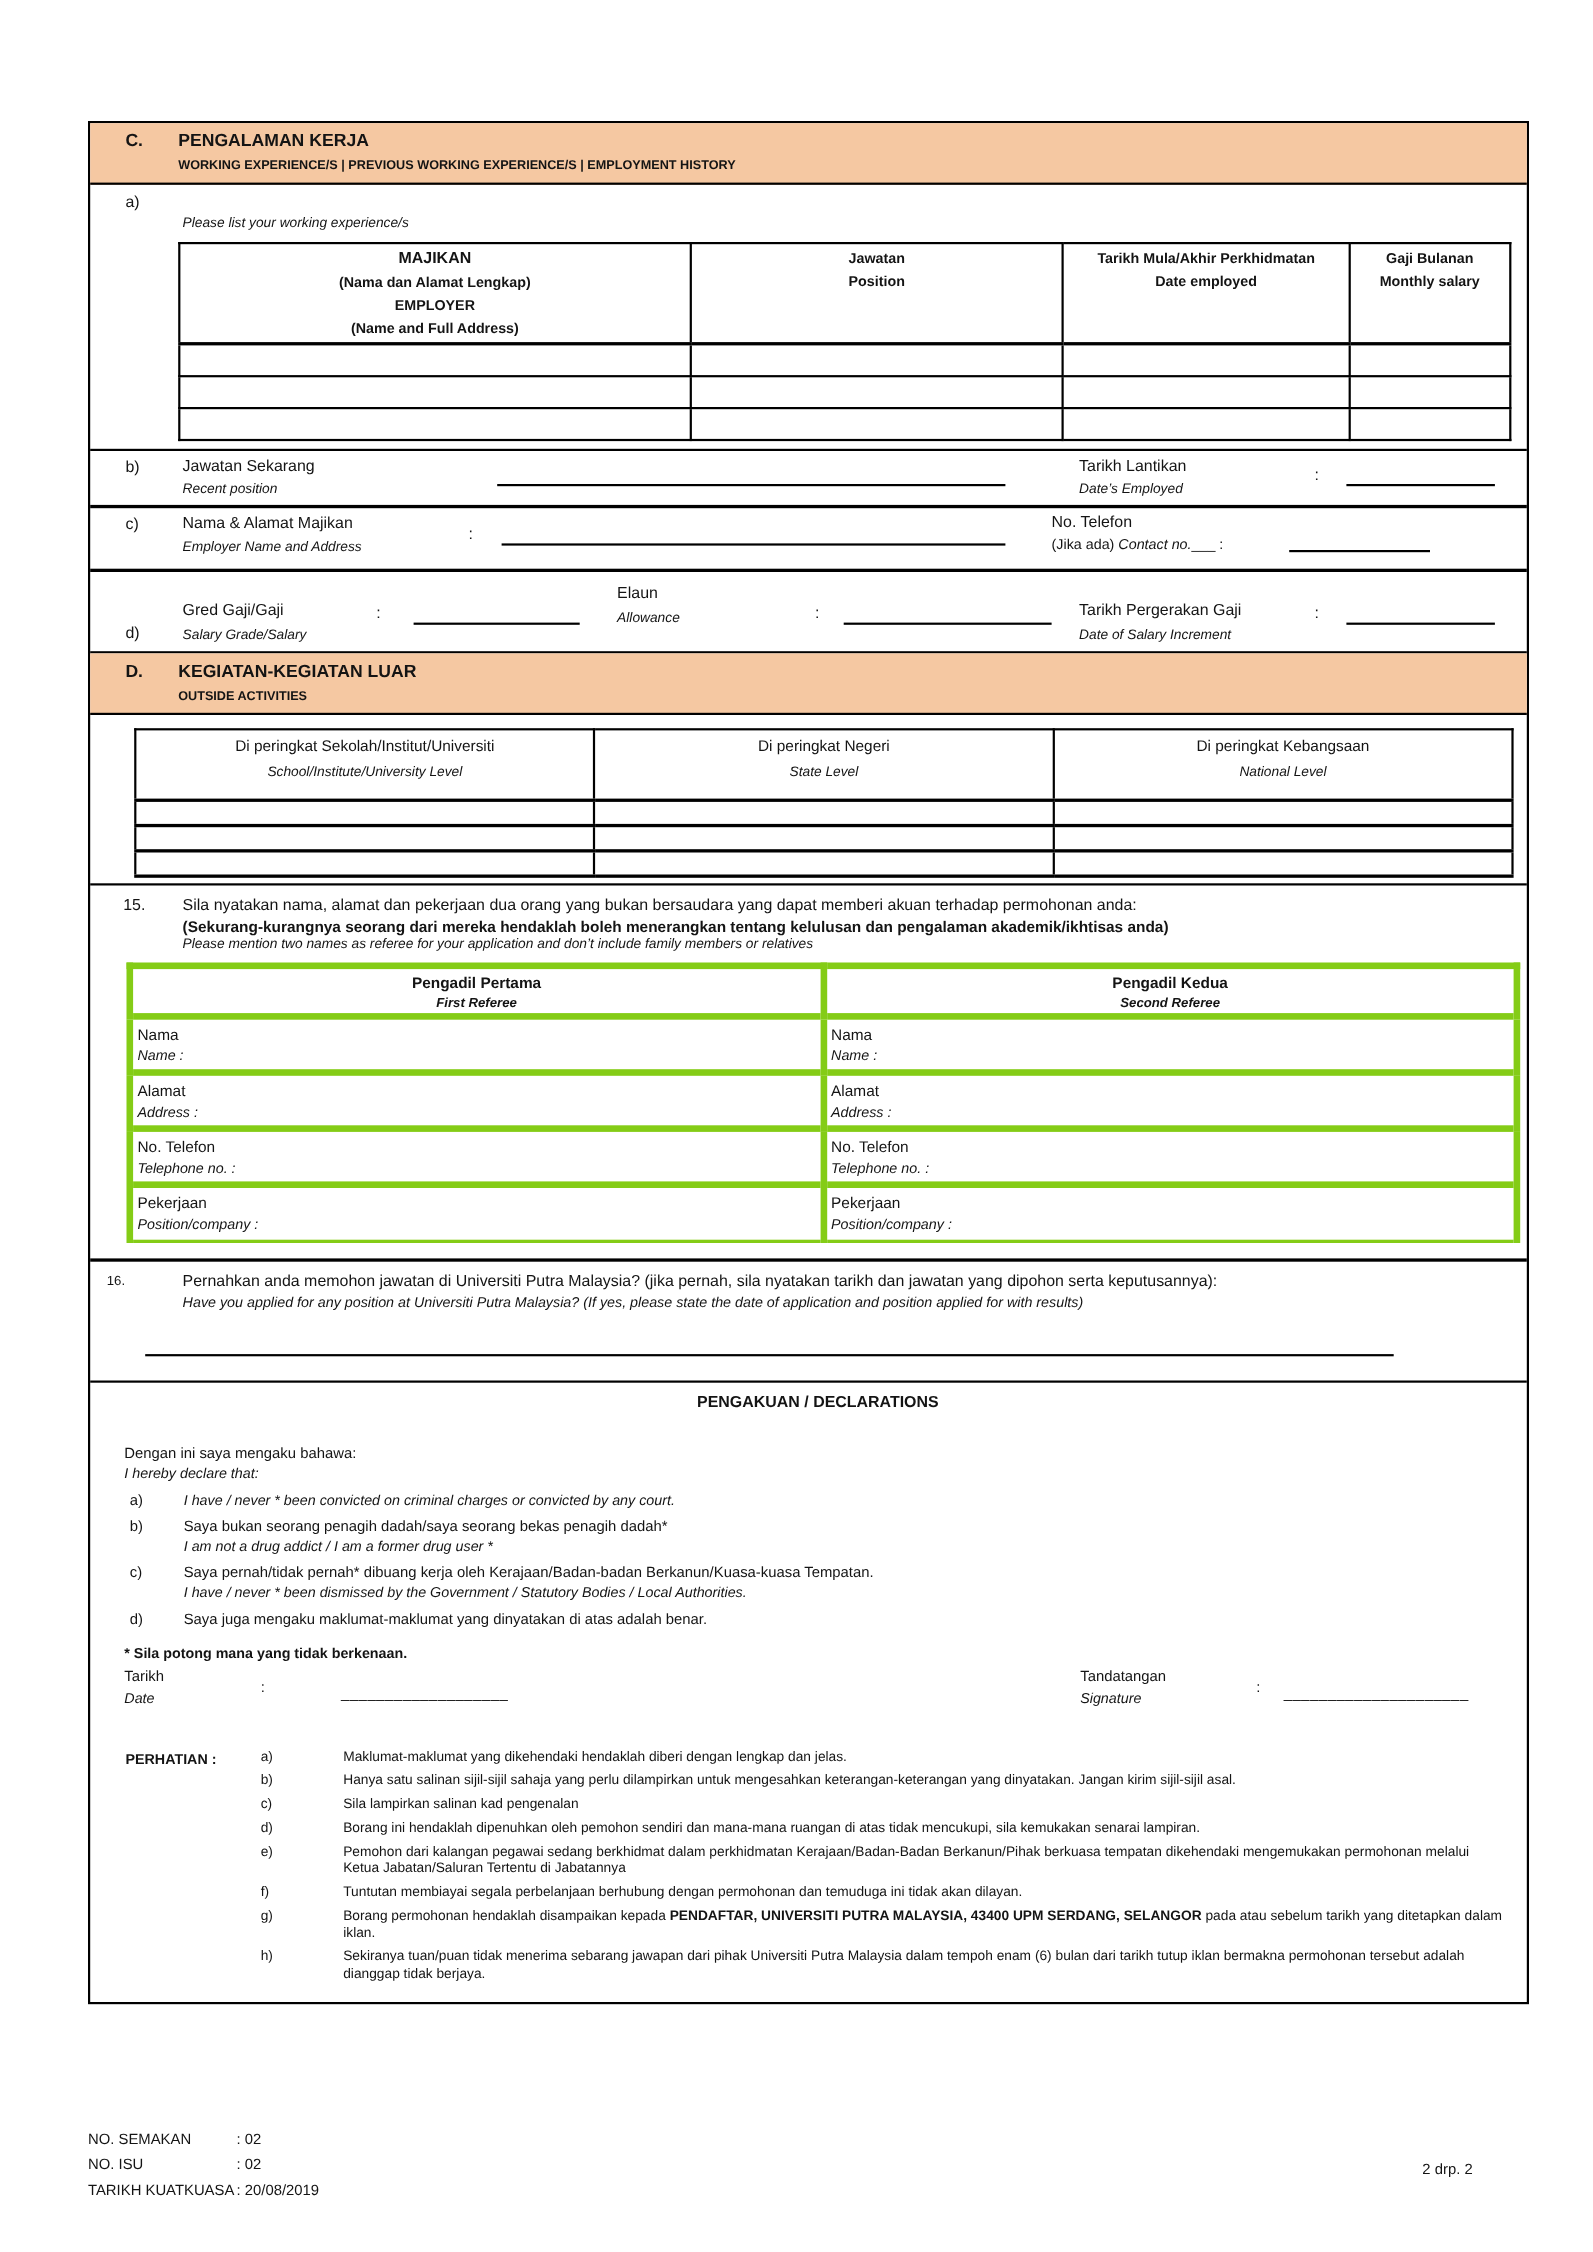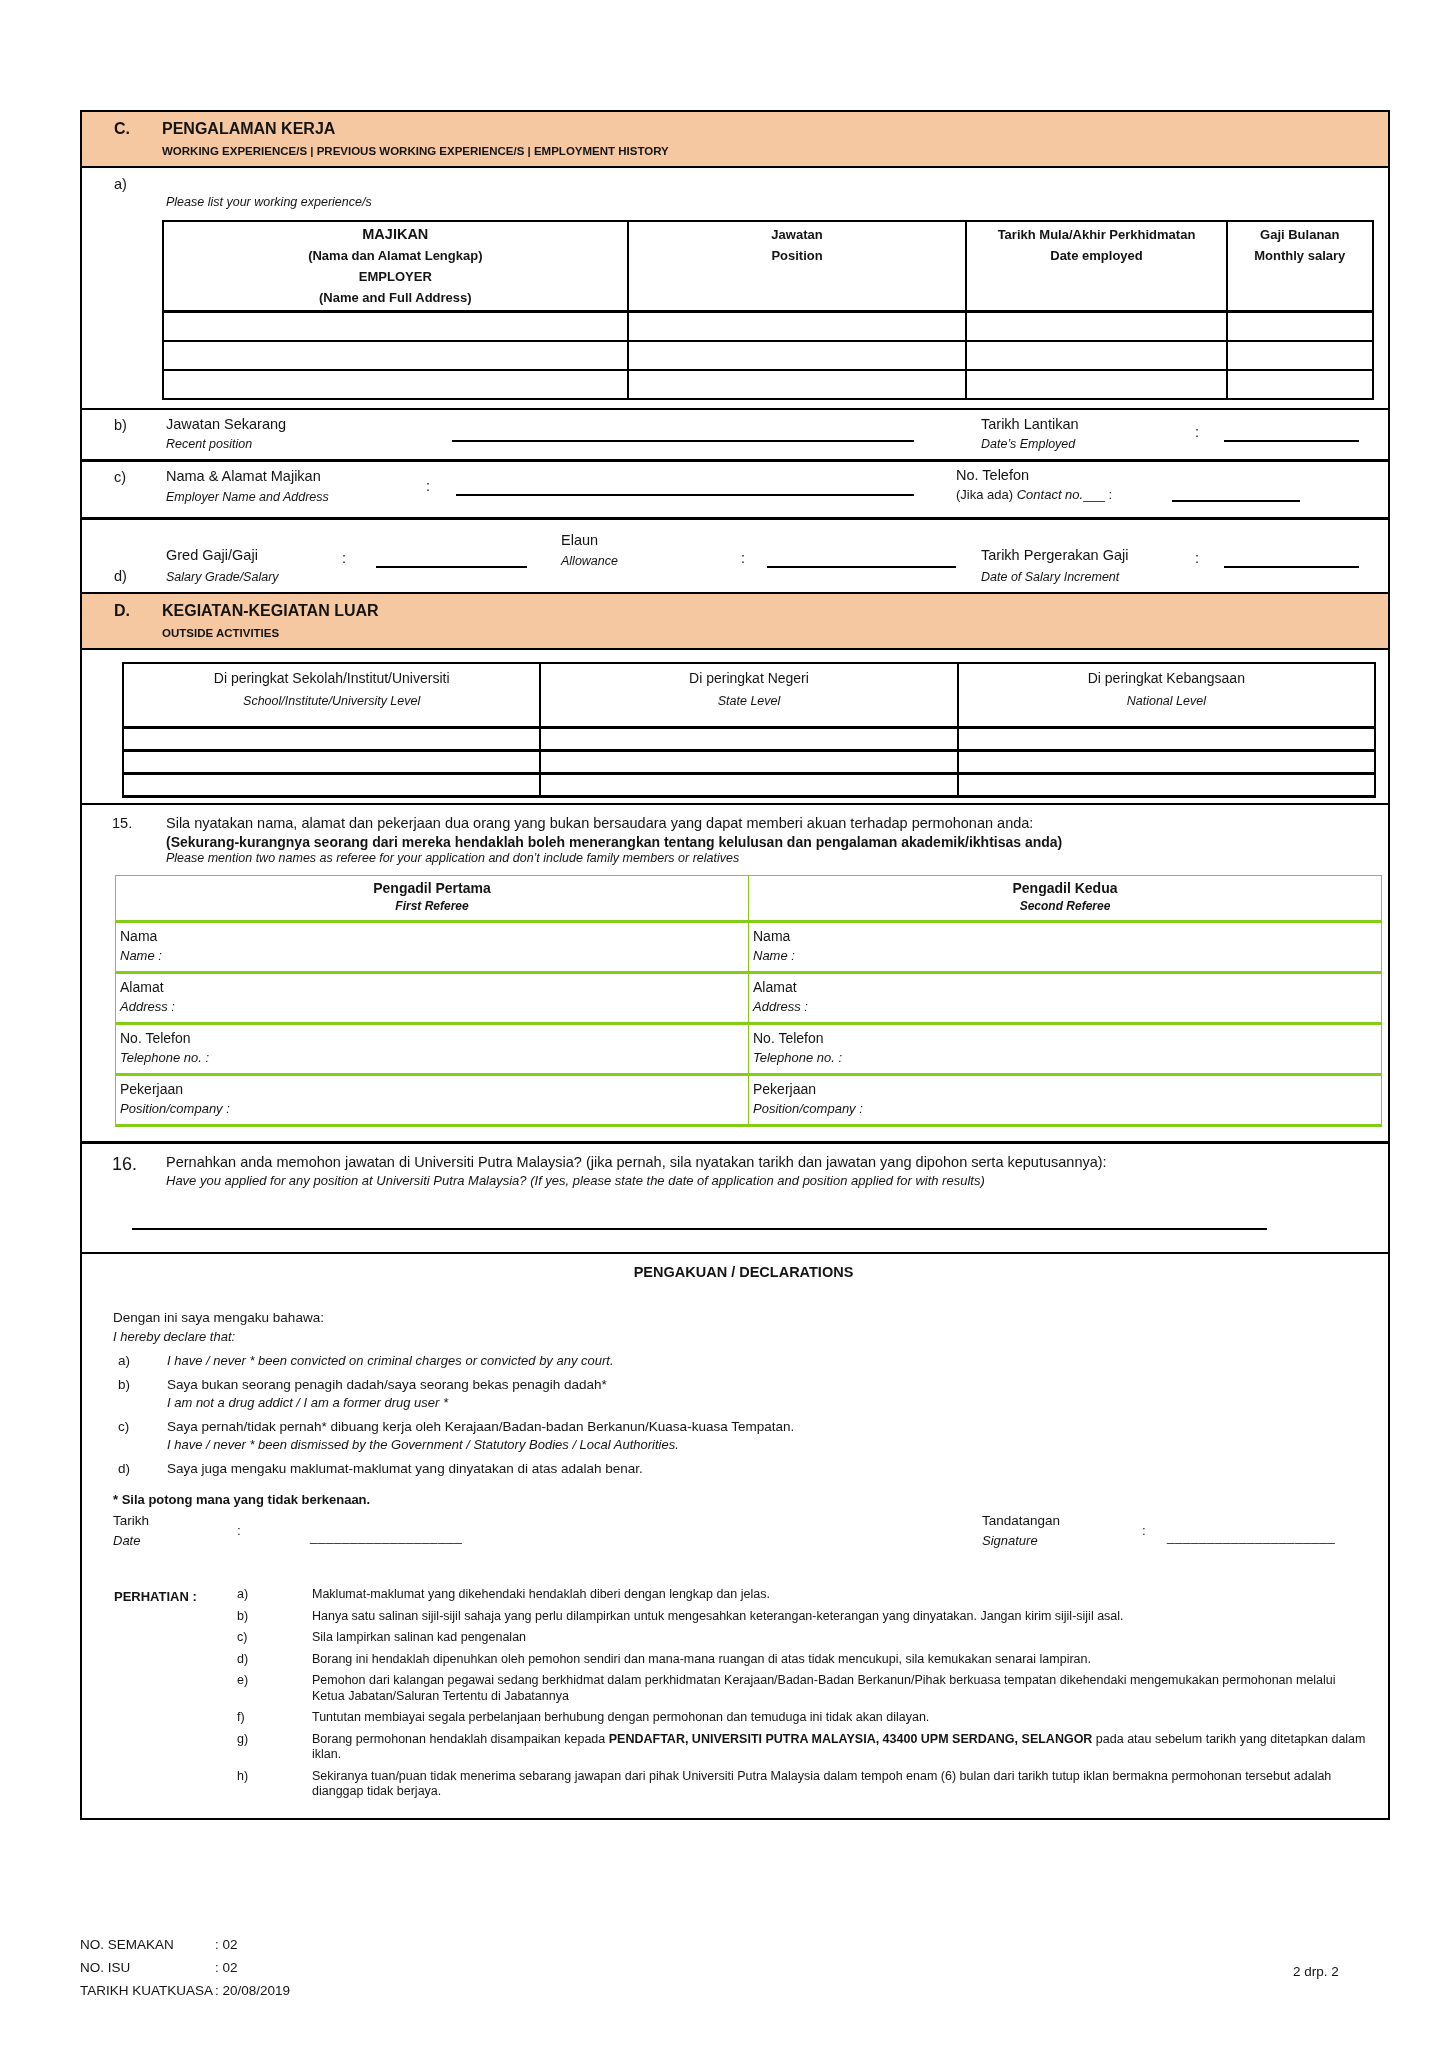--- a/index.html
+++ b/index.html
@@ -48,31 +48,31 @@
   table.act td { height:23px; border-bottom-width:3px; }
 
   
   .sec-15 { padding:10px 0 14px 0; }
   .sec-15 .num { position:absolute; left:30px; top:10px; font-size:14.5px; }
   .sec-15 .txt { margin:0 20px 0 84px; }
   .sec-15 .l1 { font-size:14.5px; }
   .sec-15 .l2 { font-size:14px; font-weight:bold; margin-top:3px; }
   .sec-15 .l3 { font-size:12.5px; font-style:italic; margin-top:1px; }
   table.ref { margin:10px 0 0 33px; width:1267px; border-collapse:collapse; table-layout:fixed; }
-  table.ref th, table.ref td { border:1px solid #84cc16; padding:0 4px; }
+  table.ref th, table.ref td { border:6px solid #84cc16; padding:0 4px; }
   table.ref th { height:46px; vertical-align:top; border-bottom-width:3px; }
   table.ref th .myh { display:block; font-size:14px; font-weight:bold; margin-top:4px; text-align:center; }
   table.ref th .enh { display:block; font-size:12px; font-weight:bold; font-style:italic; margin-top:3px; text-align:center; }
   table.ref td { height:51px; vertical-align:top; border-bottom-width:3px; }
   table.ref td .myc { display:block; font-size:14px; margin-top:5px; }
   table.ref td .enc { display:block; font-size:13px; font-style:italic; margin-top:4px; }
 
   
   .sec-16 { padding:10px 0 22px 0; }
-  .sec-16 .num { position:absolute; left:30px; top:10px; font-size:18px; }
+  .sec-16 .num { position:absolute; left:15px; top:10px; font-size:12px; }
   .sec-16 .txt { margin:0 20px 0 84px; }
   .sec-16 .l1 { font-size:14.5px; }
   .sec-16 .l2 { font-size:13px; font-style:italic; margin-top:3px; }
   .sec-16 .fill { margin:40px 0 0 50px; width:1135px; border-bottom:2px solid #000; height:0; }
 
   
   .sec-decl { padding:10px 0 18px 0; border-bottom:none; }
   .decl-title { margin-left:17px; font-size:14.5px; font-weight:bold;text-align:center; }
   .decl-intro { margin:30px 0 0 31px; font-size:13.5px; }
   .decl-intro2 { margin:4px 0 0 31px; font-size:13px; font-style:italic; }

